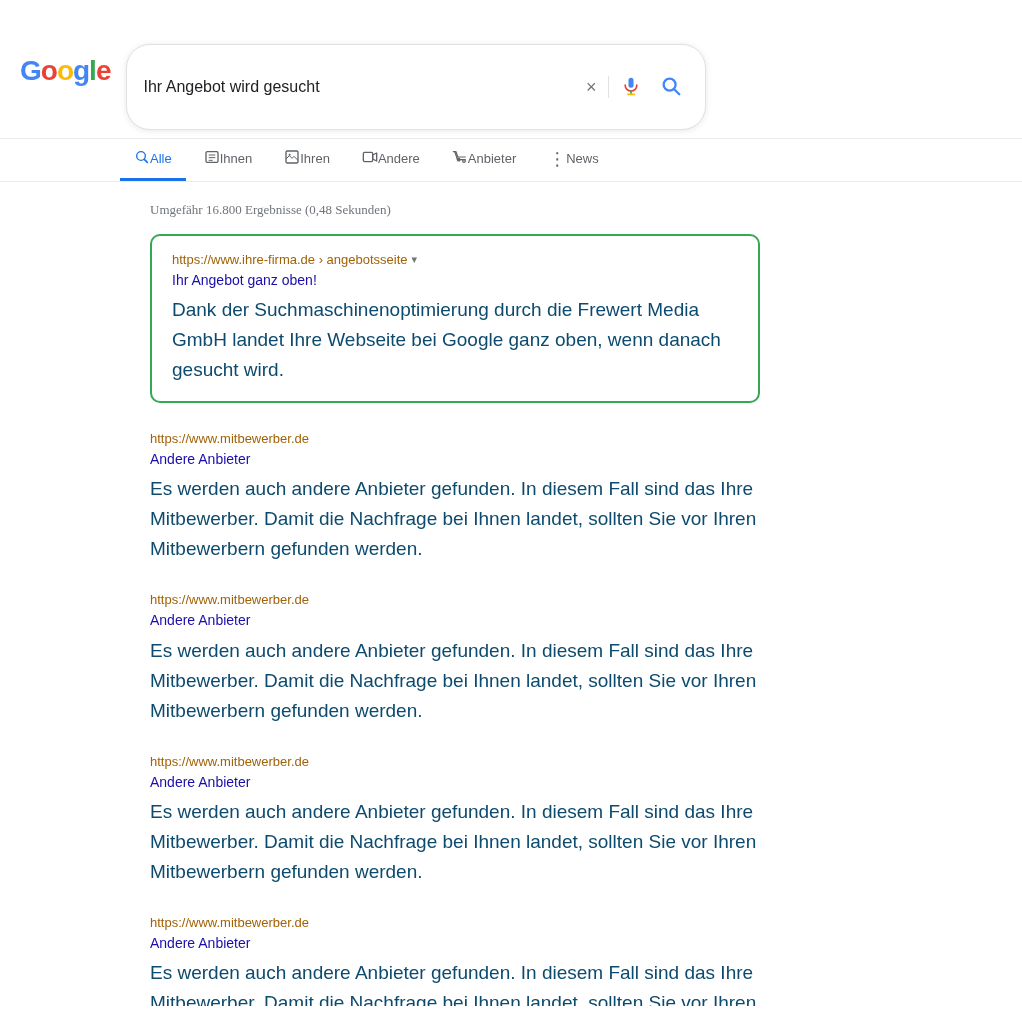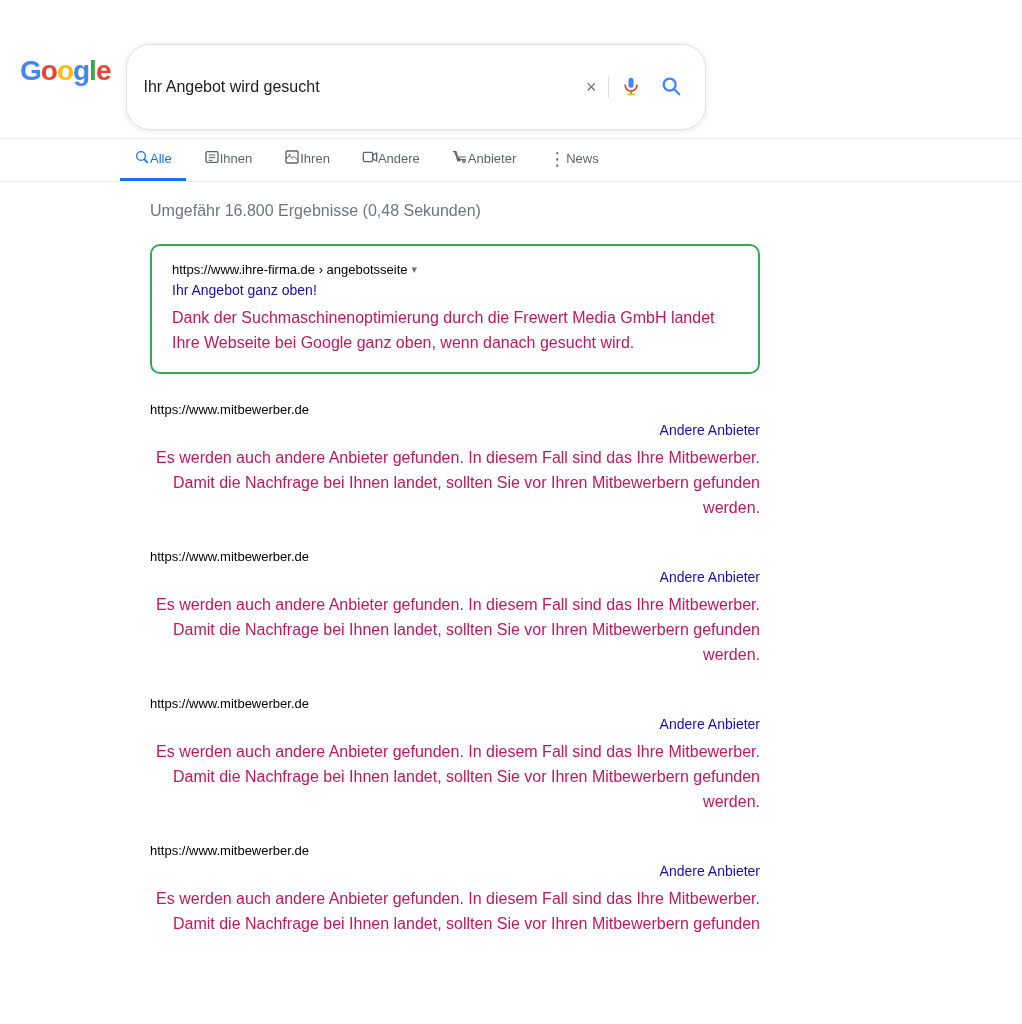--- a/index.html
+++ b/index.html
@@ -112,66 +112,66 @@
       border-bottom: 3px solid #1a73e8;
     }
 
     
     .results-area {
       padding: 10px 20px 20px 150px;
       max-width: 780px;
     }
 
     .results-stats {
-      font-size: 16px;
+      font-size: 13px;
       color: #70757a;
-      padding: 10px 0 24px 0;
+      padding: 10px 0 16px 0;
+      font-family: Liberation Serif, serif;
     }
 
     
     .featured-result {
       border: 2px solid #34A853;
       border-radius: 10px;
       padding: 16px 20px;
       margin-bottom: 28px;
     }
 
     
     .search-result {
       margin-bottom: 28px;
-      text-align: right;
     }
 
     .result-url {
       font-size: 13px;
       color: #202124;
       margin-bottom: 4px;
       display: flex;
       align-items: center;
       gap: 4px;
     }
     .result-url-text {
-      color: #000000;
+      color: #a16207;
     }
     .result-url-arrow {
       color: #70757a;
       font-size: 11px;
     }
 
     .result-title {
       font-size: 14px;
       color: #1a0dab;
       cursor: pointer;
       margin-bottom: 6px;
       line-height: 1.3;
     }
 
     .result-desc {
-      font-size: 16px;
-      color: #be185d;
+      font-size: 19px;
+      color: #0c4a6e;
       line-height: 1.58;
     }
 
     
     .truncated {
       overflow: hidden;
       max-height: 48px;
     }
   </style>
 </head>

